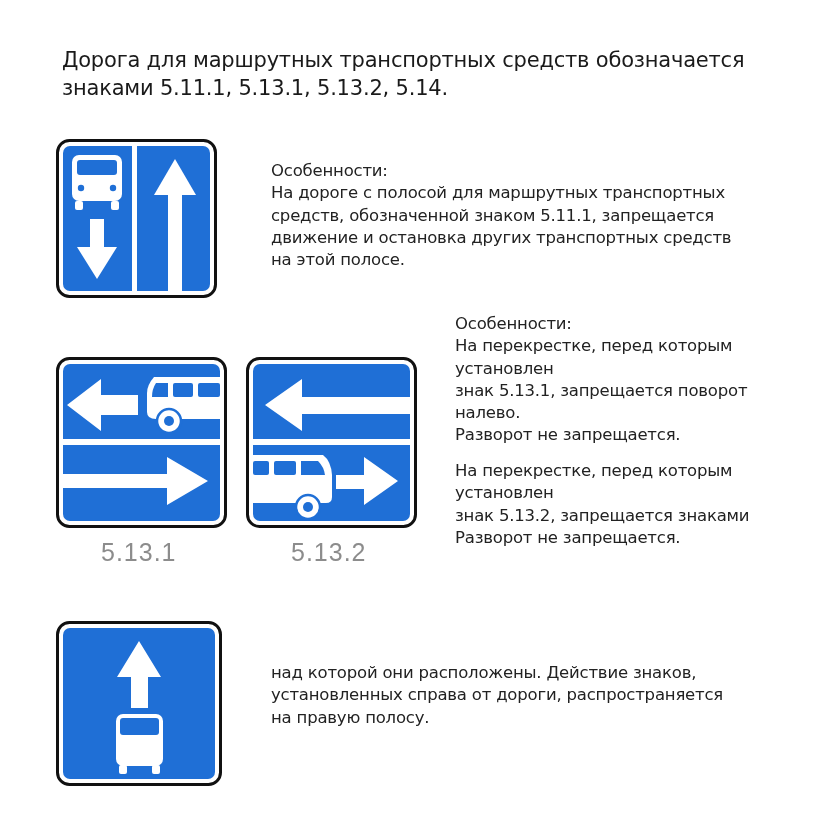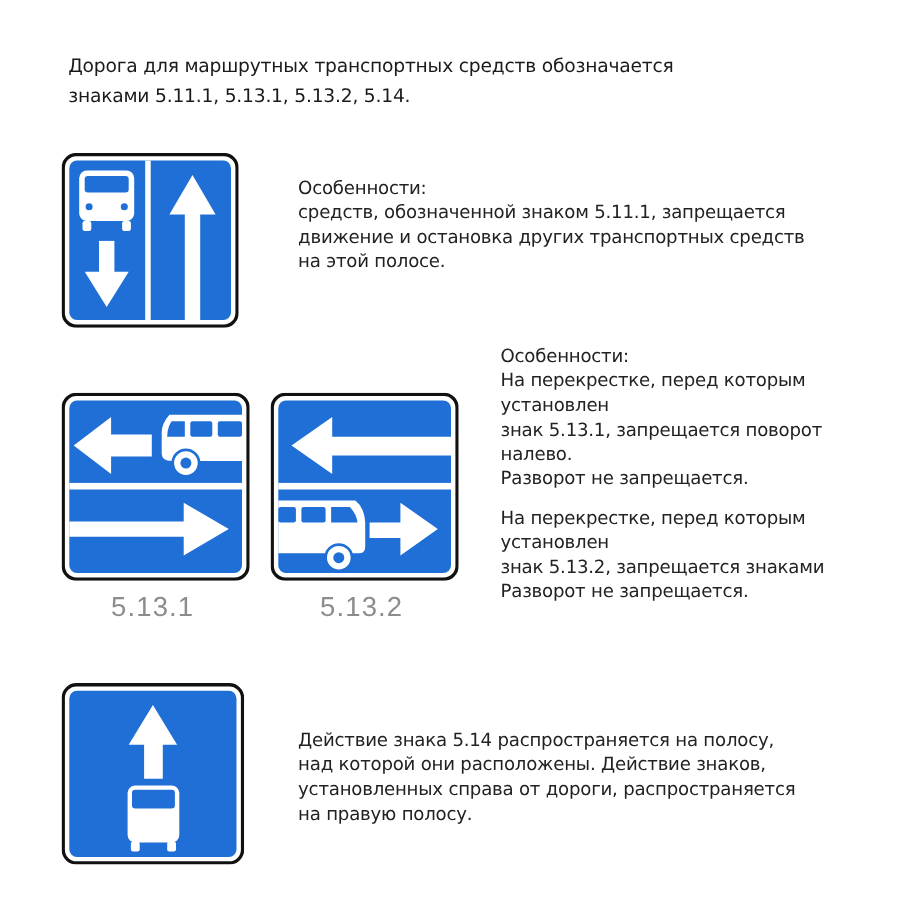--- a/index.html
+++ b/index.html
@@ -1,19 +1,19 @@
 <!DOCTYPE html>
 <html><head>
 <meta charset="utf-8">
 <style>
   html, body { margin:0; padding:0; background:#ffffff; }
   body { width:840px; height:840px; position:relative; overflow:hidden;
          font-family:"DejaVu Sans", sans-serif; color:#1a1a1a; }
   .title { position:absolute; left:62px; top:46px; width:740px;
-           font-size:17px; line-height:28px; letter-spacing:-0.2px; }
+           font-size:21px; line-height:28px; letter-spacing:-0.2px; }
   .para { position:absolute; font-size:16.5px; line-height:22.3px; color:#222; letter-spacing:-0.2px; }
   .para div { white-space:nowrap; }
   .sign { position:absolute; }
   .sign svg { display:block; width:100%; height:100%; }
   .caption { position:absolute; font-family:Liberation Sans, sans-serif; font-size:25px;
              color:#8c8c8c; letter-spacing:1px; }
 </style>
 </head>
 <body>
 
@@ -37,20 +37,21 @@
 
     <rect x="34" y="80" width="14" height="30" fill="#fff"></rect>
     <polygon points="21,108 61,108 41,140" fill="#fff"></polygon>
 
     <polygon points="119,20 98,56 140,56" fill="#fff"></polygon>
     <rect x="112" y="55" width="14" height="97" fill="#fff"></rect>
   </svg>
 </div>
 <div class="para" style="left:271px; top:160px;">
   <div>Особенности:</div>
+  <div>На дороге с полосой для маршрутных транспортных</div>
   <div>средств, обозначенной знаком 5.11.1, запрещается</div>
   <div>движение и остановка других транспортных средств</div>
   <div>на этой полосе.</div>
 </div>
 
 <div class="sign" style="left:56px; top:357px; width:171px; height:171px;">
   <svg viewBox="0 0 171 171">
     <rect x="1.5" y="1.5" width="168" height="168" rx="12" fill="#fff" stroke="#111" stroke-width="3"></rect>
     <rect x="7" y="7" width="157" height="157" rx="7" fill="#1f6fd6"></rect>
     <rect x="7" y="82" width="157" height="6" fill="#fff"></rect>
@@ -110,17 +111,16 @@
 
     <polygon points="83,20 61,56 75,56 75,87 92,87 92,56 105,56" fill="#fff"></polygon>
 
     <rect x="60" y="93" width="47" height="52" rx="7" fill="#fff"></rect>
     <rect x="64" y="97" width="39" height="17" rx="3" fill="#1f6fd6"></rect>
     <rect x="63" y="144" width="8" height="9" rx="2" fill="#fff"></rect>
     <rect x="96" y="144" width="8" height="9" rx="2" fill="#fff"></rect>
   </svg>
 </div>
 <div class="para" style="left:271px; top:662px;">
-  <div>Действие знака 5.14 распространяется на полосу,</div>
   <div>над которой они расположены. Действие знаков,</div>
   <div>установленных справа от дороги, распространяется</div>
   <div>на правую полосу.</div>
 </div>
 
 </body></html>

